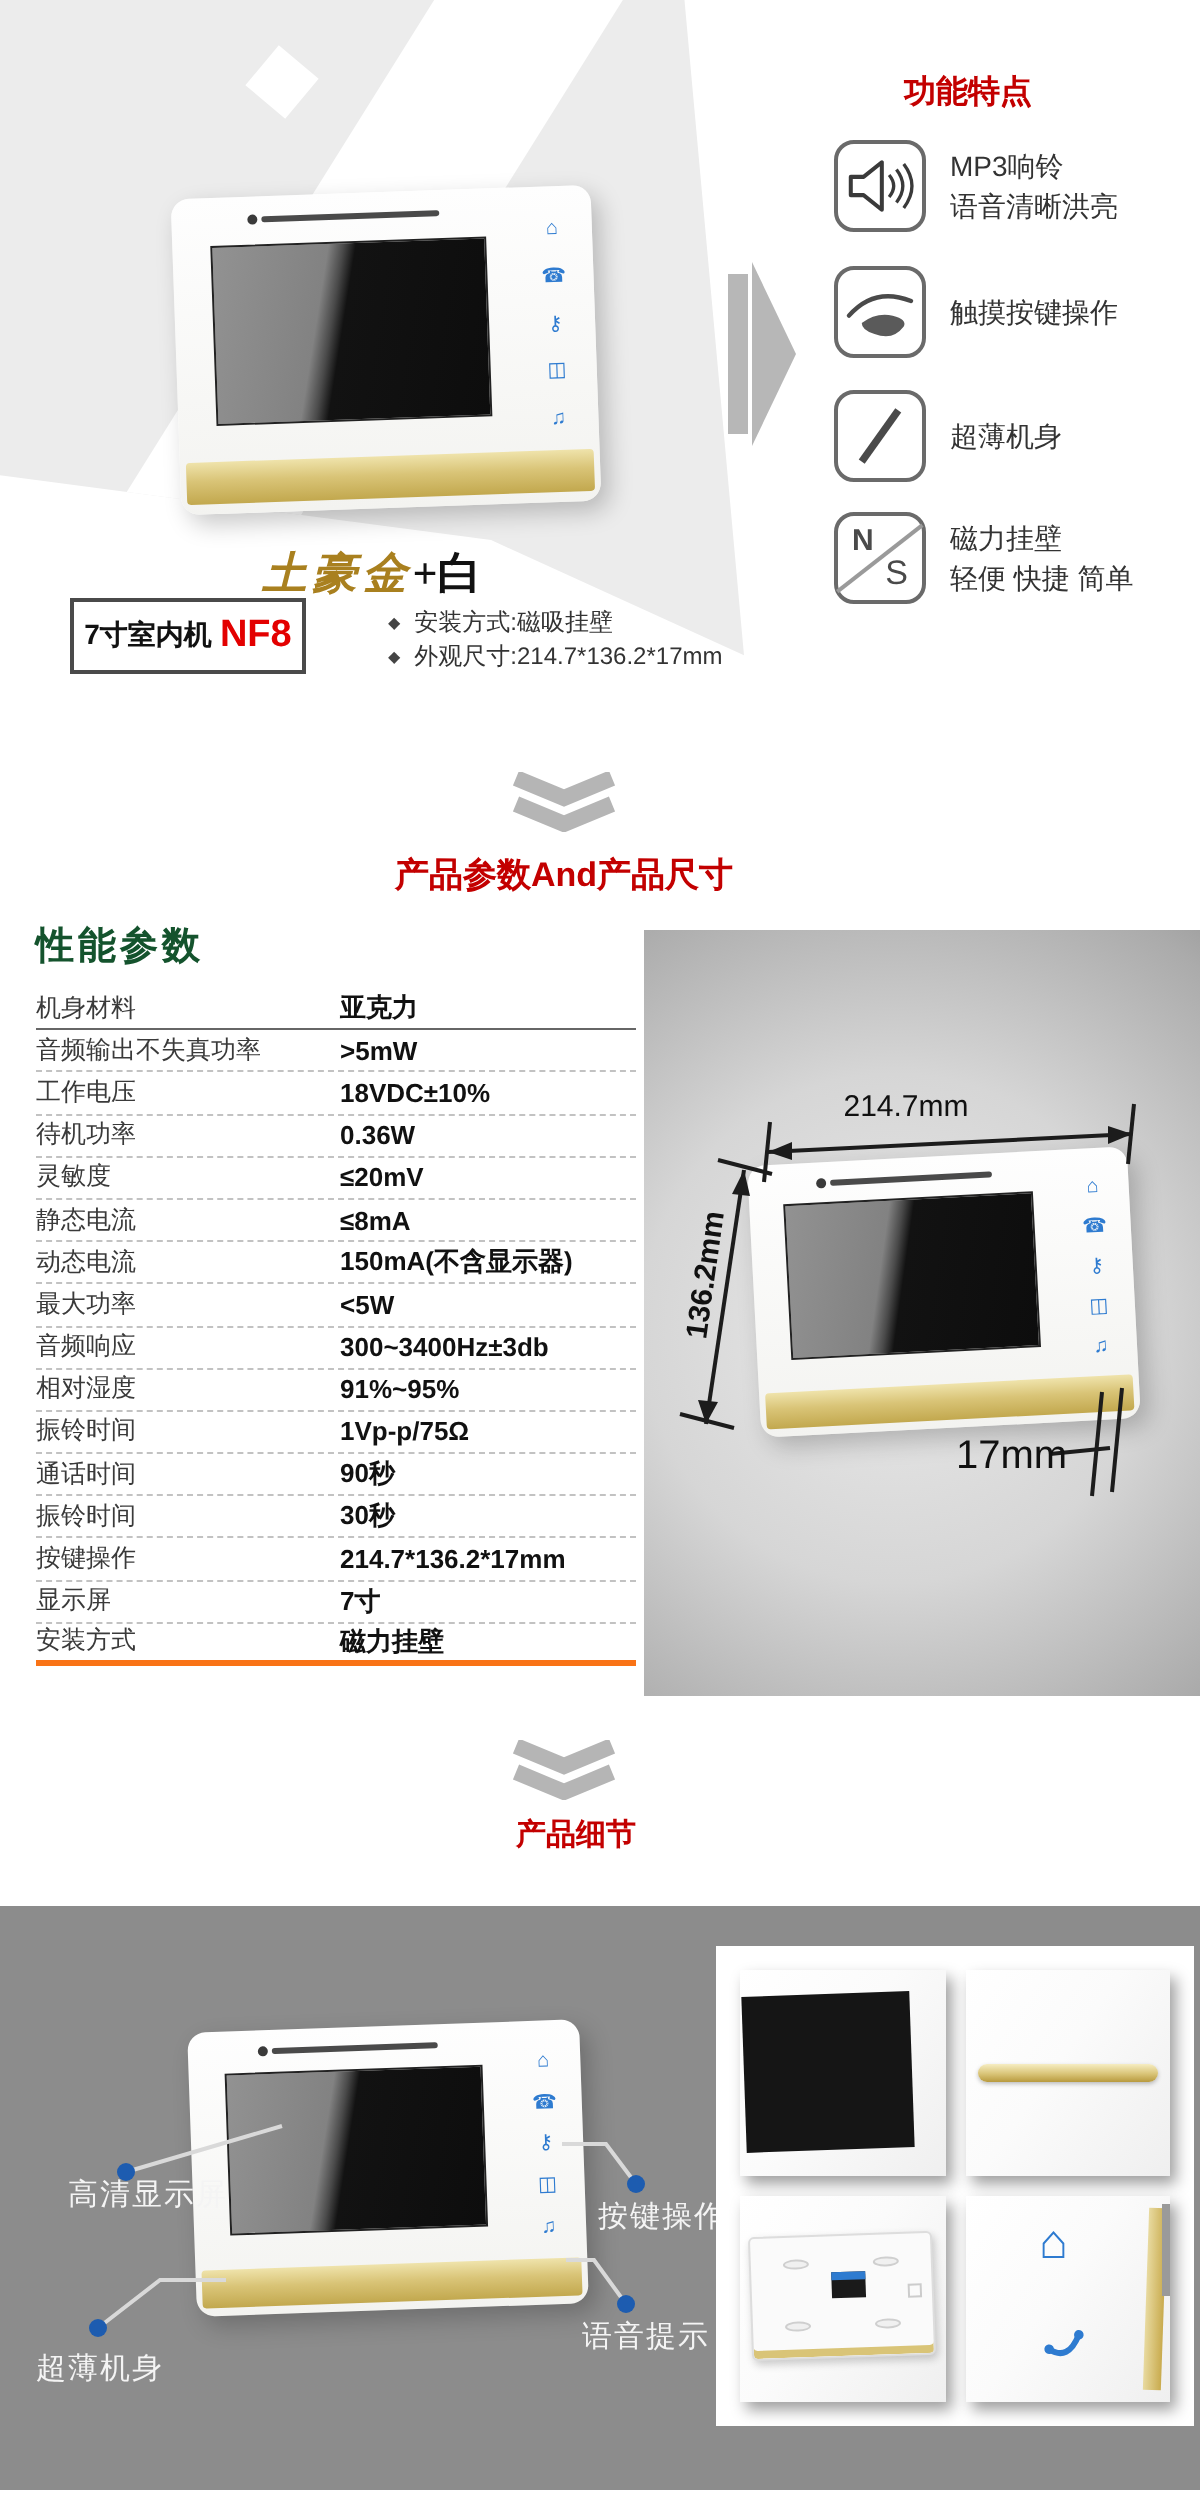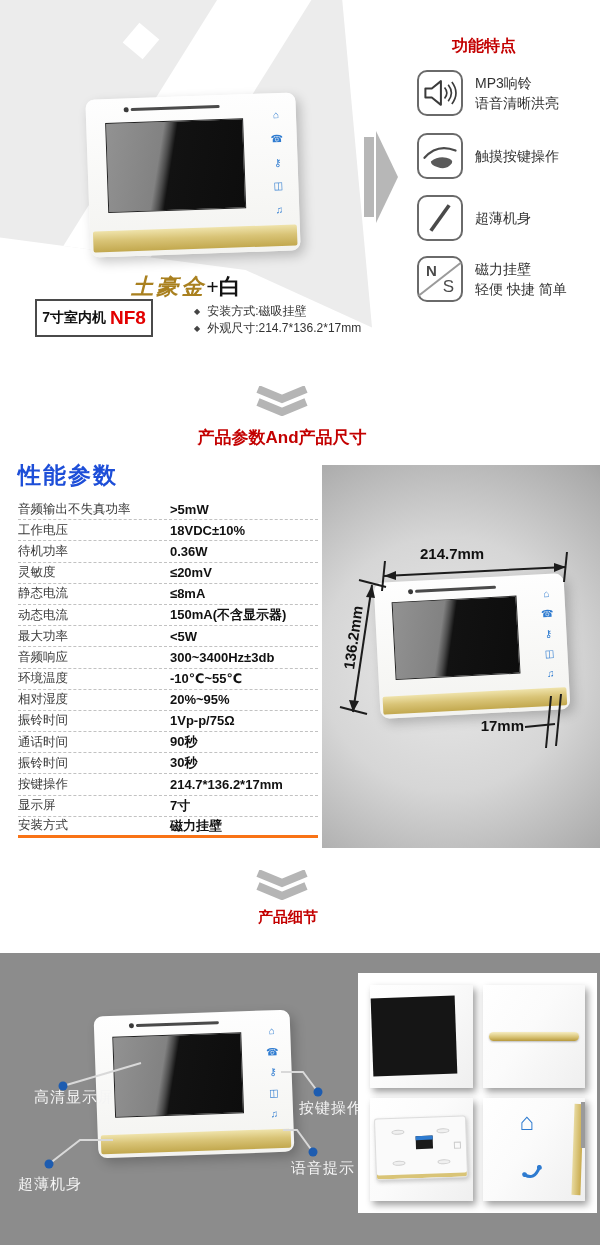--- a/index.html
+++ b/index.html
@@ -66,35 +66,35 @@
   .divider { position:absolute; left:0; width:564px; text-align:center; }
   .divider .chev { display:block; margin:0 auto; }
   .divider-title { display:block; font-weight:bold; color:#c30000; }
   .divider-1 { top:386px; }
   .divider-1 .divider-title { margin-top:10px; font-size:17px; }
   .divider-2 { top:870px; }
   .divider-2 .divider-title { margin-top:8px; font-size:15px;padding-left:12px; }
 
   
   .specs { position:absolute; left:18px; top:460px; width:300px; }
-  .specs-title { font-size:23px; font-weight:bold; color:#1d4ed8; margin-bottom:8px; letter-spacing:2px; }
+  .specs-title { font-size:19px; font-weight:bold; color:#14532d; margin-bottom:8px; letter-spacing:2px; }
   .spec-row { display:flex; align-items:center; height:21.2px; border-bottom:1px dashed #c2c2c2; }
   .spec-row.solid-top { border-bottom:1px solid #666; }
   .spec-row.solid-end { border-bottom:3px solid #f97316; }
   .spec-label { width:152px; flex:none; font-size:12.5px; color:#3a3a3a; white-space:nowrap; }
   .spec-value { flex:1; font-size:13px; font-weight:bold; color:#111; white-space:nowrap; }
 
   
   .dim-panel { position:absolute; left:322px; top:465px; width:278px; height:383px;
     background:radial-gradient(130% 95% at 45% 52%, #e9e9e9 0%, #d6d6d6 35%, #ababab 65%, #7d7d7d 88%, #6e6e6e 100%); }
   .dim-lines { position:absolute; left:0; top:0; }
-  .dim-w { position:absolute; left:98px; top:80px; width:90px; text-align:left; font-size:15px; font-weight:bold; color:#111; }
+  .dim-w { position:absolute; left:86px; top:80px; width:90px; text-align:center; font-size:15px; font-weight:normal; color:#111; }
   .dim-h { position:absolute; left:-14px; top:164px; width:90px; text-align:center; font-size:15px; font-weight:bold; color:#111;
     transform:rotate(-82deg); }
-  .dim-d { position:absolute; left:156px; top:252px; width:46px; text-align:right; font-size:15px; font-weight:bold; color:#111; }
+  .dim-d { position:absolute; left:156px; top:252px; width:46px; text-align:right; font-size:20px; font-weight:normal; color:#111; }
 
   
   .details { position:absolute; left:0; top:953px; width:600px; height:292px; background:#8c8c8c; }
   .callout { position:absolute; font-size:15px; color:#f4f4f4; letter-spacing:1px; white-space:nowrap; }
   .callout-1 { left:34px; top:135px; }
   .callout-2 { left:299px; top:146px; }
   .callout-3 { left:291px; top:206px; }
   .callout-4 { left:18px; top:222px; }
   .connector-svg { position:absolute; left:0; top:0; }
 
@@ -232,20 +232,24 @@
   <div class="divider divider-1">
     <svg class="chev" width="54" height="30" viewBox="0 0 54 30">
       <path d="M3 3 L27 13 L51 3" fill="none" stroke="#b5b5b5" stroke-width="8"></path>
       <path d="M3 16 L27 26 L51 16" fill="none" stroke="#b5b5b5" stroke-width="8"></path>
     </svg>
     <span class="divider-title">产品参数And产品尺寸</span>
   </div>
 
   <div class="specs">
     <div class="specs-title">性能参数</div>
+    <div class="spec-row solid-top">
+        <span class="spec-label">机身材料</span>
+        <span class="spec-value">亚克力</span>
+      </div>
     <div class="spec-row">
         <span class="spec-label">音频输出不失真功率</span>
         <span class="spec-value">&gt;5mW</span>
       </div>
     <div class="spec-row">
         <span class="spec-label">工作电压</span>
         <span class="spec-value">18VDC±10%</span>
       </div>
     <div class="spec-row">
         <span class="spec-label">待机功率</span>
@@ -265,26 +269,22 @@
       </div>
     <div class="spec-row">
         <span class="spec-label">最大功率</span>
         <span class="spec-value">&lt;5W</span>
       </div>
     <div class="spec-row">
         <span class="spec-label">音频响应</span>
         <span class="spec-value">300~3400Hz±3db</span>
       </div>
     <div class="spec-row">
-        <span class="spec-label">环境温度</span>
-        <span class="spec-value">-10℃~55℃</span>
-      </div>
-    <div class="spec-row">
         <span class="spec-label">相对湿度</span>
-        <span class="spec-value">20%~95%</span>
+        <span class="spec-value">91%~95%</span>
       </div>
     <div class="spec-row">
         <span class="spec-label">振铃时间</span>
         <span class="spec-value">1Vp-p/75Ω</span>
       </div>
     <div class="spec-row">
         <span class="spec-label">通话时间</span>
         <span class="spec-value">90秒</span>
       </div>
     <div class="spec-row">

